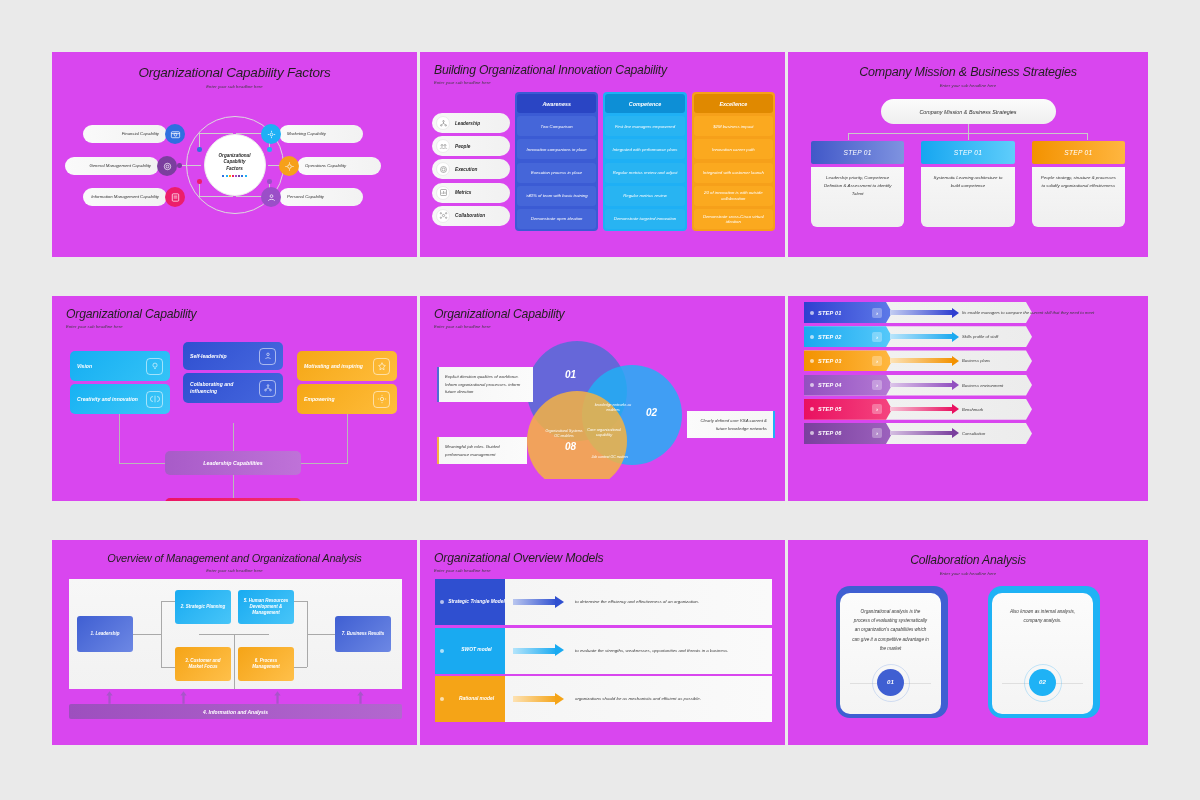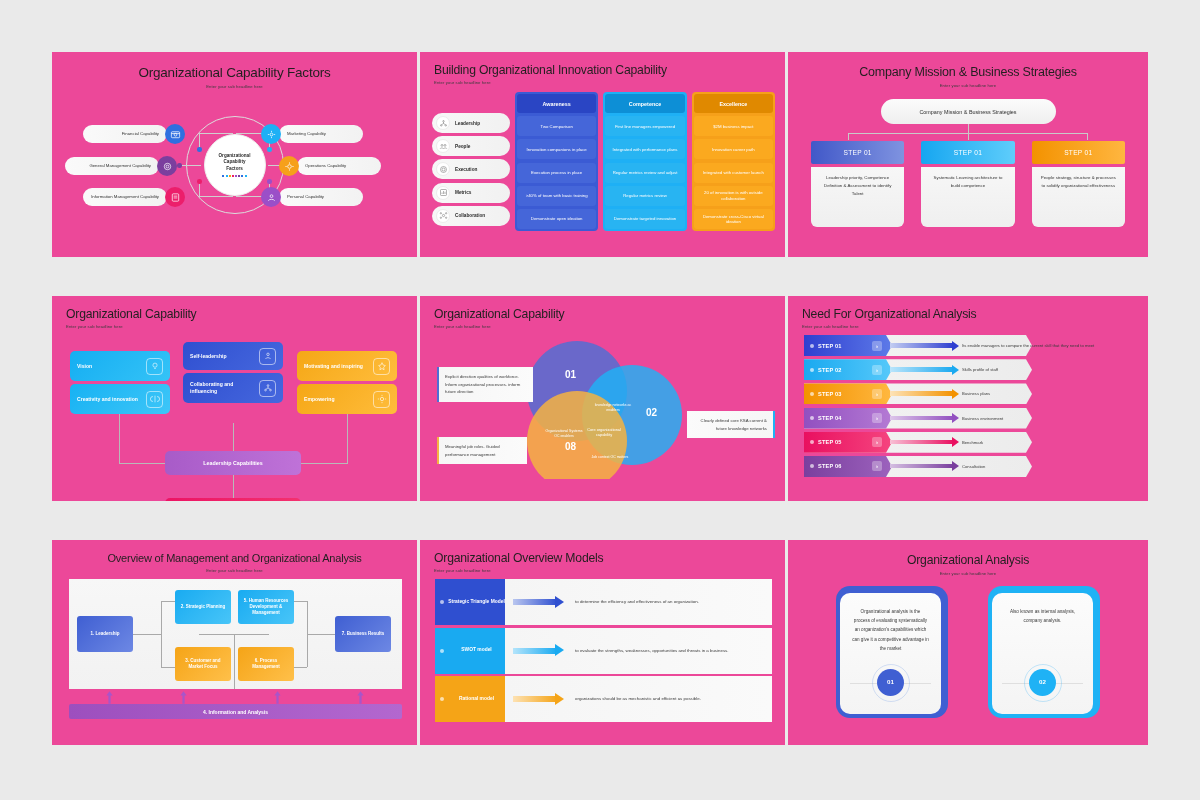--- a/index.html
+++ b/index.html
@@ -10,23 +10,24 @@
     overflow: hidden;
   }
   .grid {
     display: grid;
     grid-template-columns: 365px 365px 360px;
     grid-template-rows: 205px 205px 205px;
     column-gap: 3px; row-gap: 39px;
     padding: 52px;
   }
   .slide {
-    background: #ec4899;
+    background: #d946ef;
     position: relative;
     overflow: hidden;
+    font-style: italic;
   }
   .s-title { font-weight: 400; color: #231f20; letter-spacing: -0.2px; }
   .s-sub { font-size: 4.2px; color: #3b3b3b; letter-spacing: .1px; }
   .center-head { text-align: center; }
   .left-head { text-align: left; }
 
   
   .s1 .s-title { font-size: 13.5px; margin-top: 13px; }
   .s1 .s-sub { margin-top: 4px; }
   .s1 .stage { position: relative; height: 140px; margin-top: 6px; }
@@ -562,24 +563,20 @@
         <span>Clearly defined core KSA current &amp; future knowledge networks</span>
       </div>
       <div class="cap" style="left:17px;top:108px;width:90px">
         <div class="cbar" style="left:0;background:#f5b342"></div>
         <span>Meaningful job roles. Guided performance management</span>
       </div>
     </div>
   </div>
 
   <div class="slide s6">
-    <div class="left-head">
-      <div class="s-title">Need For Organizational Analysis</div>
-      <div class="s-sub">Enter your sub headline here</div>
-    </div>
     <div class="steps">
       <div class="srow">
         <div class="tail"></div>
         <div class="lbl" style="background:linear-gradient(90deg,#2f3fd0,#5d7ae8)">
           <span class="bullet"></span>
           <span>STEP 01</span>
           <span class="chev">›</span>
         </div>
         <div class="arw" style="background:linear-gradient(90deg,#c3cdf2,#2f3fd0)"></div>
         <div class="arwtip" style="border-left:7px solid #2f3fd0"></div>
@@ -722,21 +719,21 @@
           <div class="a8" style="background:linear-gradient(90deg,#fde2b3,#f5a417)"></div>
           <div class="a8t" style="border-left:9px solid #f5a417"></div>
           <div class="d8">organizations should be as mechanistic and efficient as possible.</div>
         </div>
       </div>
     </div>
   </div>
 
   <div class="slide s9">
     <div class="center-head">
-      <div class="s-title">Organizational Analysis</div>
+      <div class="s-title">Collaboration Analysis</div>
       <div class="s-sub">Enter your sub headline here</div>
     </div>
     <div class="cards">
       <div class="shadowcard">
         <div class="backpanel" style="background:#3f5fd2"></div>
         <div class="frontpanel">
           <span>Organizational analysis is the process of evaluating systematically an organization's capabilities which can give it a competitive advantage in the market</span>
           <div class="numwrap">
             <div class="numline"></div>
             <div class="halo" style="width:38px;height:38px;left:50%;top:50%;margin:-19px 0 0 -19px"></div>

